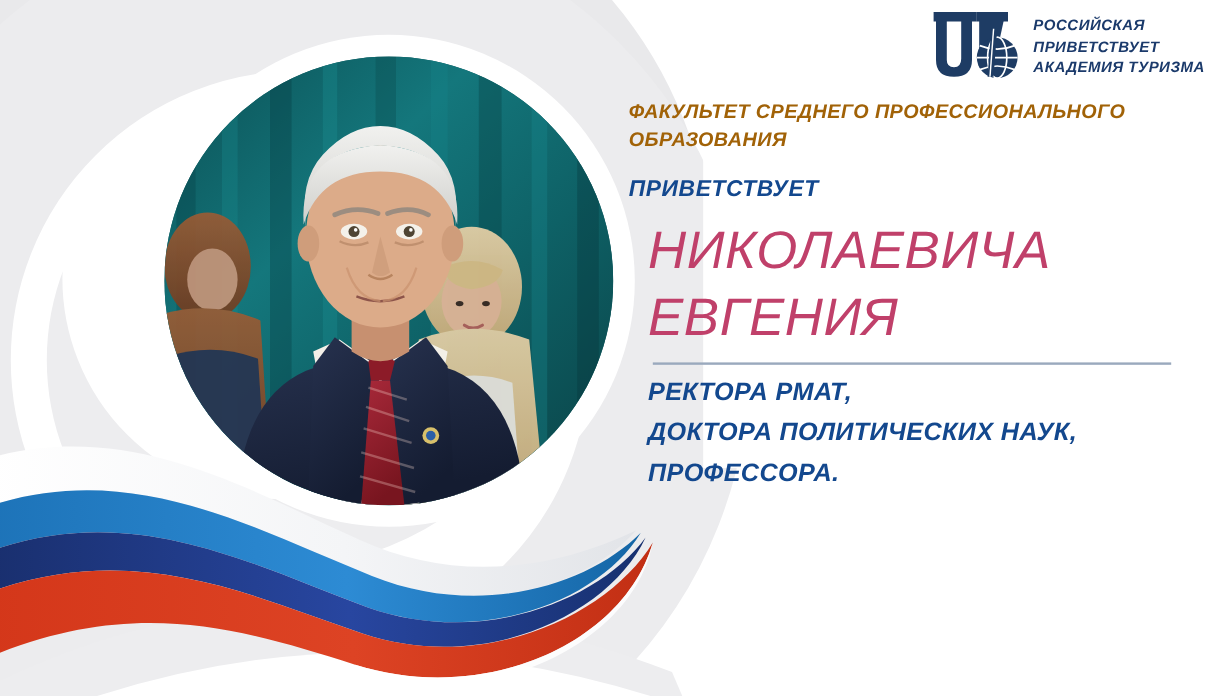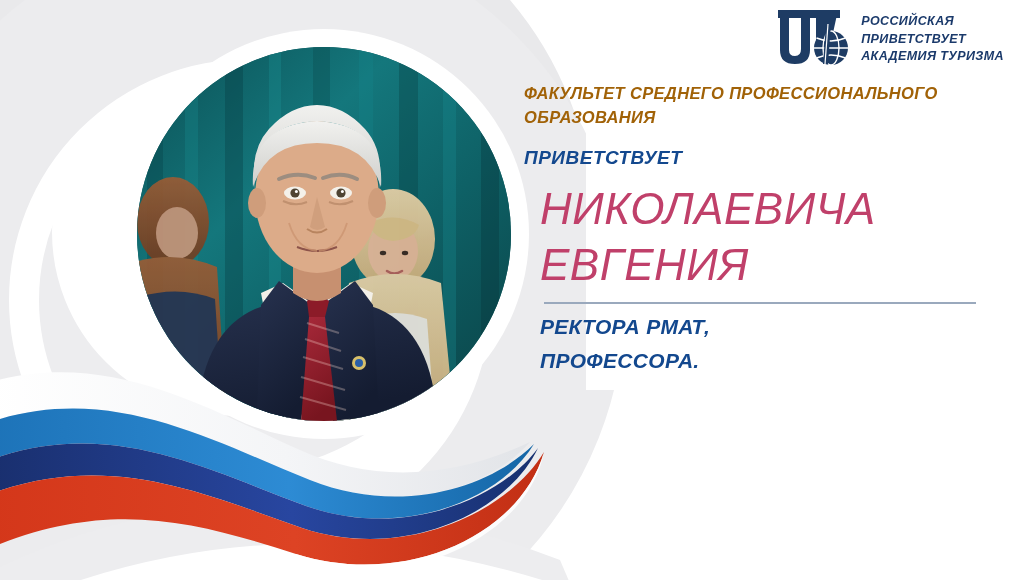--- a/index.html
+++ b/index.html
@@ -341,17 +341,18 @@
 
     <div class="name-block">
       <span class="name-line">НИКОЛАЕВИЧА</span>
       <span class="name-line">ЕВГЕНИЯ</span>
     </div>
 
     <div class="divider"></div>
 
     <div class="titles">
       <span>РЕКТОРА РМАТ,</span>
+      <span>ДОКТОРА ПОЛИТИЧЕСКИХ НАУК,</span>
       <span>ПРОФЕССОРА.</span>
     </div>
   </div>
 
 </div>
 
 </body></html>

